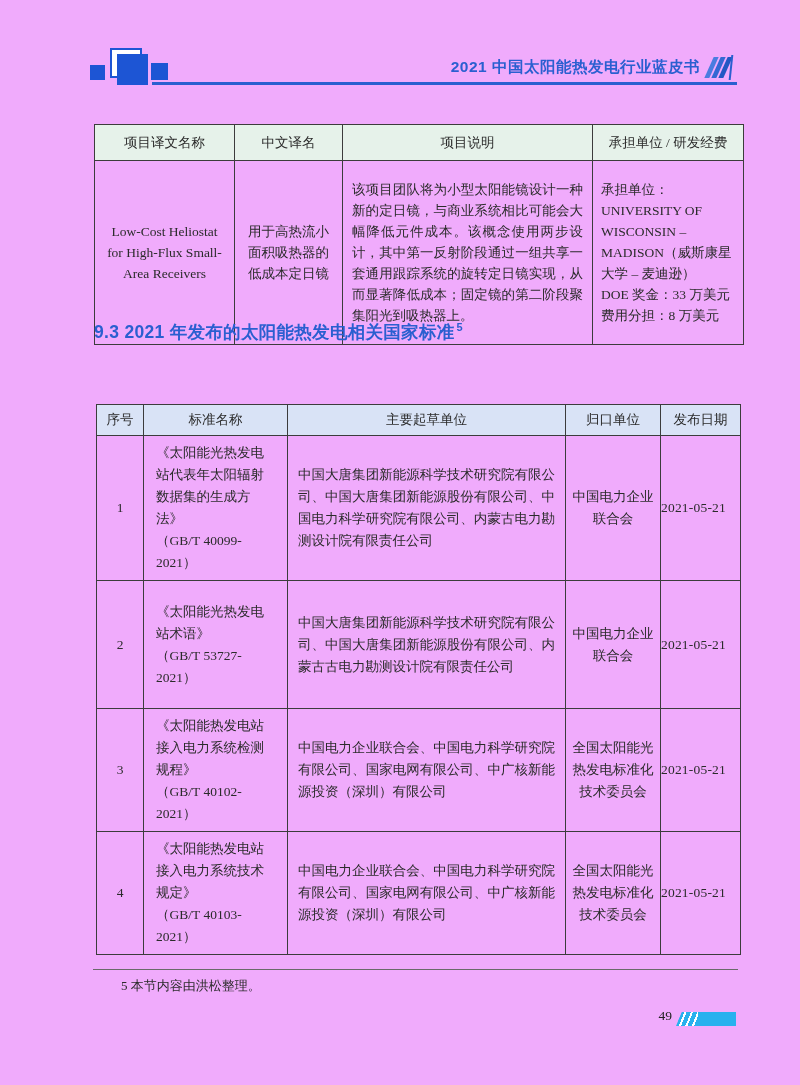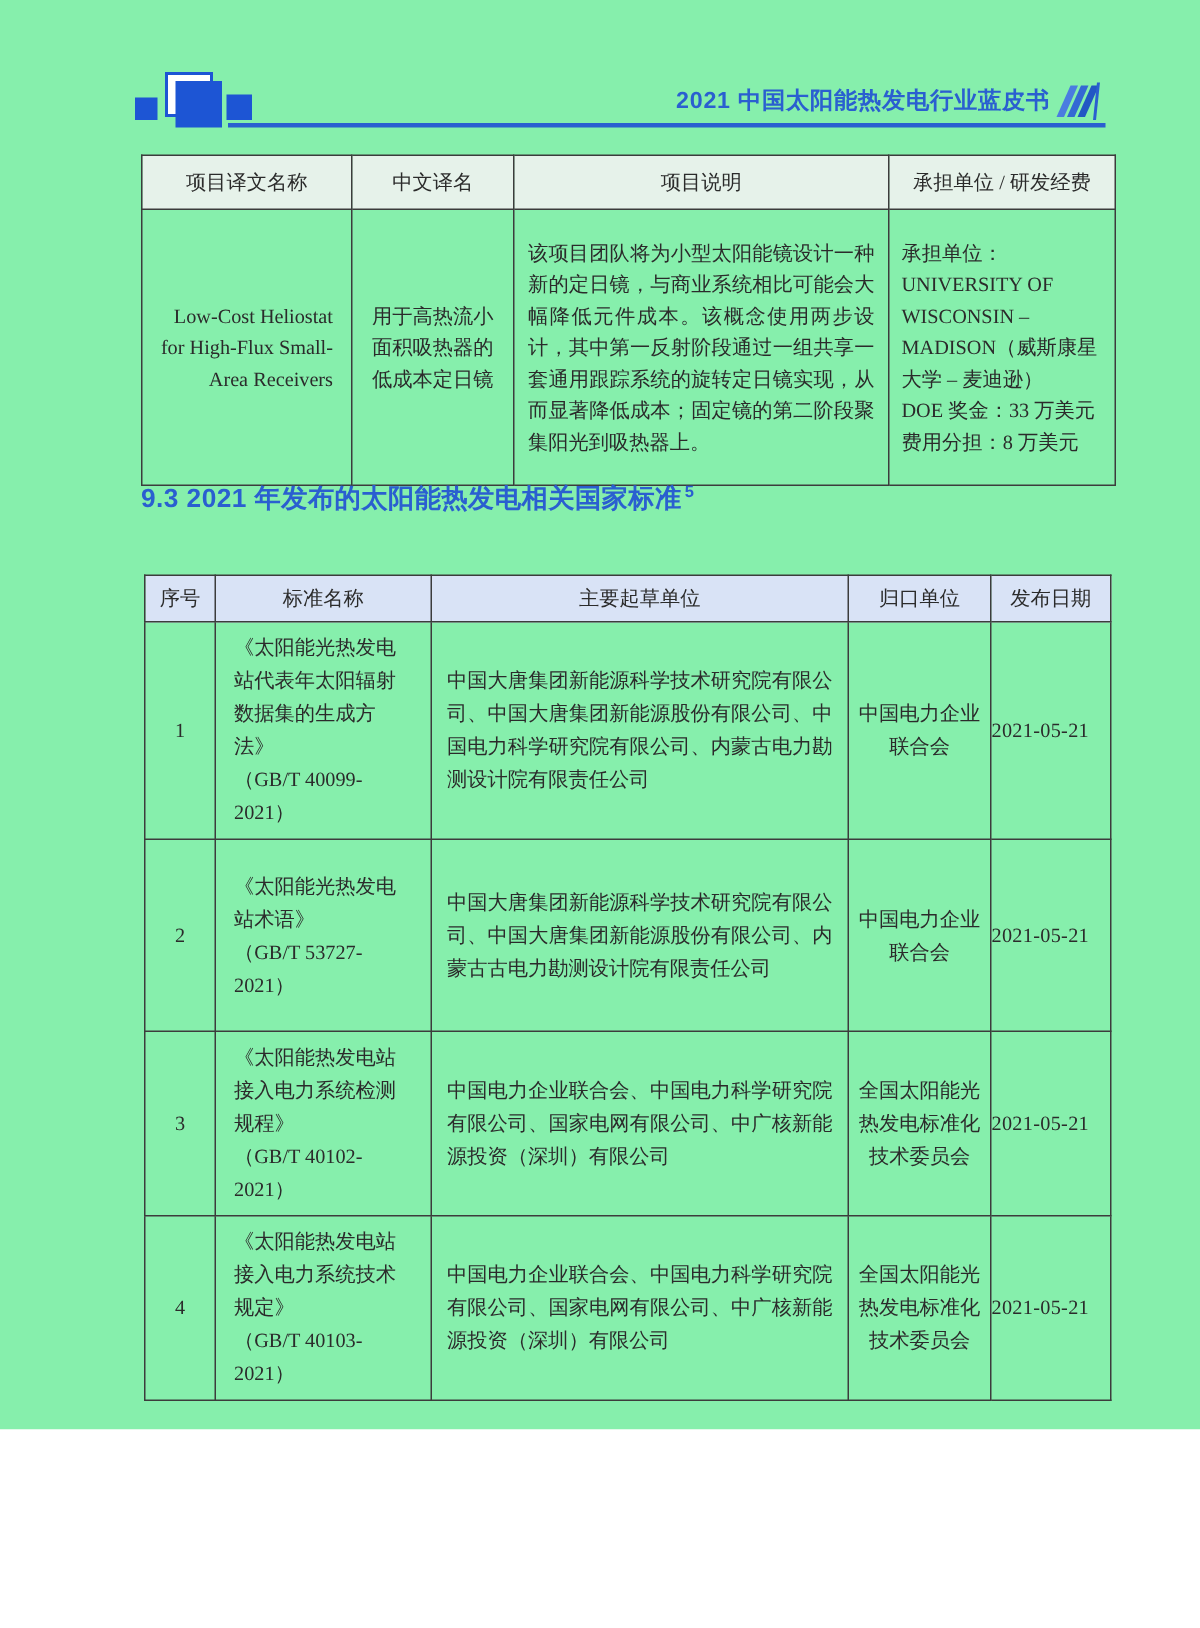--- a/index.html
+++ b/index.html
@@ -1,21 +1,21 @@
 <!DOCTYPE html>
 <html><head>
 <meta charset="utf-8">
 <style>
   * { margin: 0; padding: 0; box-sizing: border-box; }
   html, body { background: #ffffff; }
   .page {
     position: relative;
     width: 800px;
-    height: 953px;
-    background: #86efac;
+    height: 1085px;
+    background: #f0abfc;
     font-family: "Liberation Serif", "DejaVu Serif", serif;
     color: #2b2b2b;
     overflow: hidden;
   }
 
   
   .logo { position: absolute; left: 0; top: 0; }
   .sq { position: absolute; background: #1d55d4; }
   .sq1 { left: 90px;  top: 65px; width: 15px; height: 15px; }
   .sq2 { left: 110px; top: 48px; width: 32px; height: 30px; background: #fff; border: 2px solid #1d55d4; z-index: 1; }
@@ -33,27 +33,27 @@
     display: inline-block; width: 5px; height: 21px; margin-right: 2px;
     transform: skewX(-24deg); vertical-align: top; margin-top: 2px;
   }
   .slash-mark i:nth-child(1) { background: #4a7ce0; }
   .slash-mark i:nth-child(2) { background: #3468d4; }
   .slash-mark i:nth-child(3) { background: #2257c4; }
   .slash-mark b { display: inline-block; width: 2px; height: 25px; background: #2a5fd0; transform: skewX(-6deg); vertical-align: top; }
   .header-rule { position: absolute; left: 152px; top: 82px; width: 585px; height: 3px; background: #2a5fd0; }
 
   
-  table { border-collapse: collapse; table-layout: fixed; position: absolute; }
+  table { border-collapse: collapse; table-layout: fixed; position: absolute; margin-top: 21px; }
   th, td { border: 1px solid #3c3c3c; vertical-align: middle; }
   .t1 { left: 94px; top: 103px; width: 649px; }
   .t1 th { height: 36px; background: #e6f2ea; font-weight: normal; font-size: 13.5px; text-align: center; }
   .t1 td { font-size: 13.5px; line-height: 21px; }
   .t1 .row-main { height: 162px; }
-  .td-name-en { text-align: right; padding: 6px 12px; font-size: 13.5px; line-height: 22px; }
+  .td-name-en { text-align: center; padding: 6px 12px; font-size: 13.5px; line-height: 22px; }
   .td-name-cn { text-align: center; padding: 6px 10px; line-height: 23px; }
   .td-desc    { text-align: justify; padding: 18px 9px; line-height: 21px; font-size: 14px; }
   .td-fund    { text-align: left; padding: 6px 8px; font-size: 13px; line-height: 19.5px; vertical-align: middle; }
 
   .section-heading {
     position: absolute; left: 94px; top: 320px;
     font-family: "Liberation Sans", "DejaVu Sans", sans-serif;
     font-size: 17.5px; font-weight: bold; color: #2a5fd0;
     letter-spacing: 0.3px;
   }

